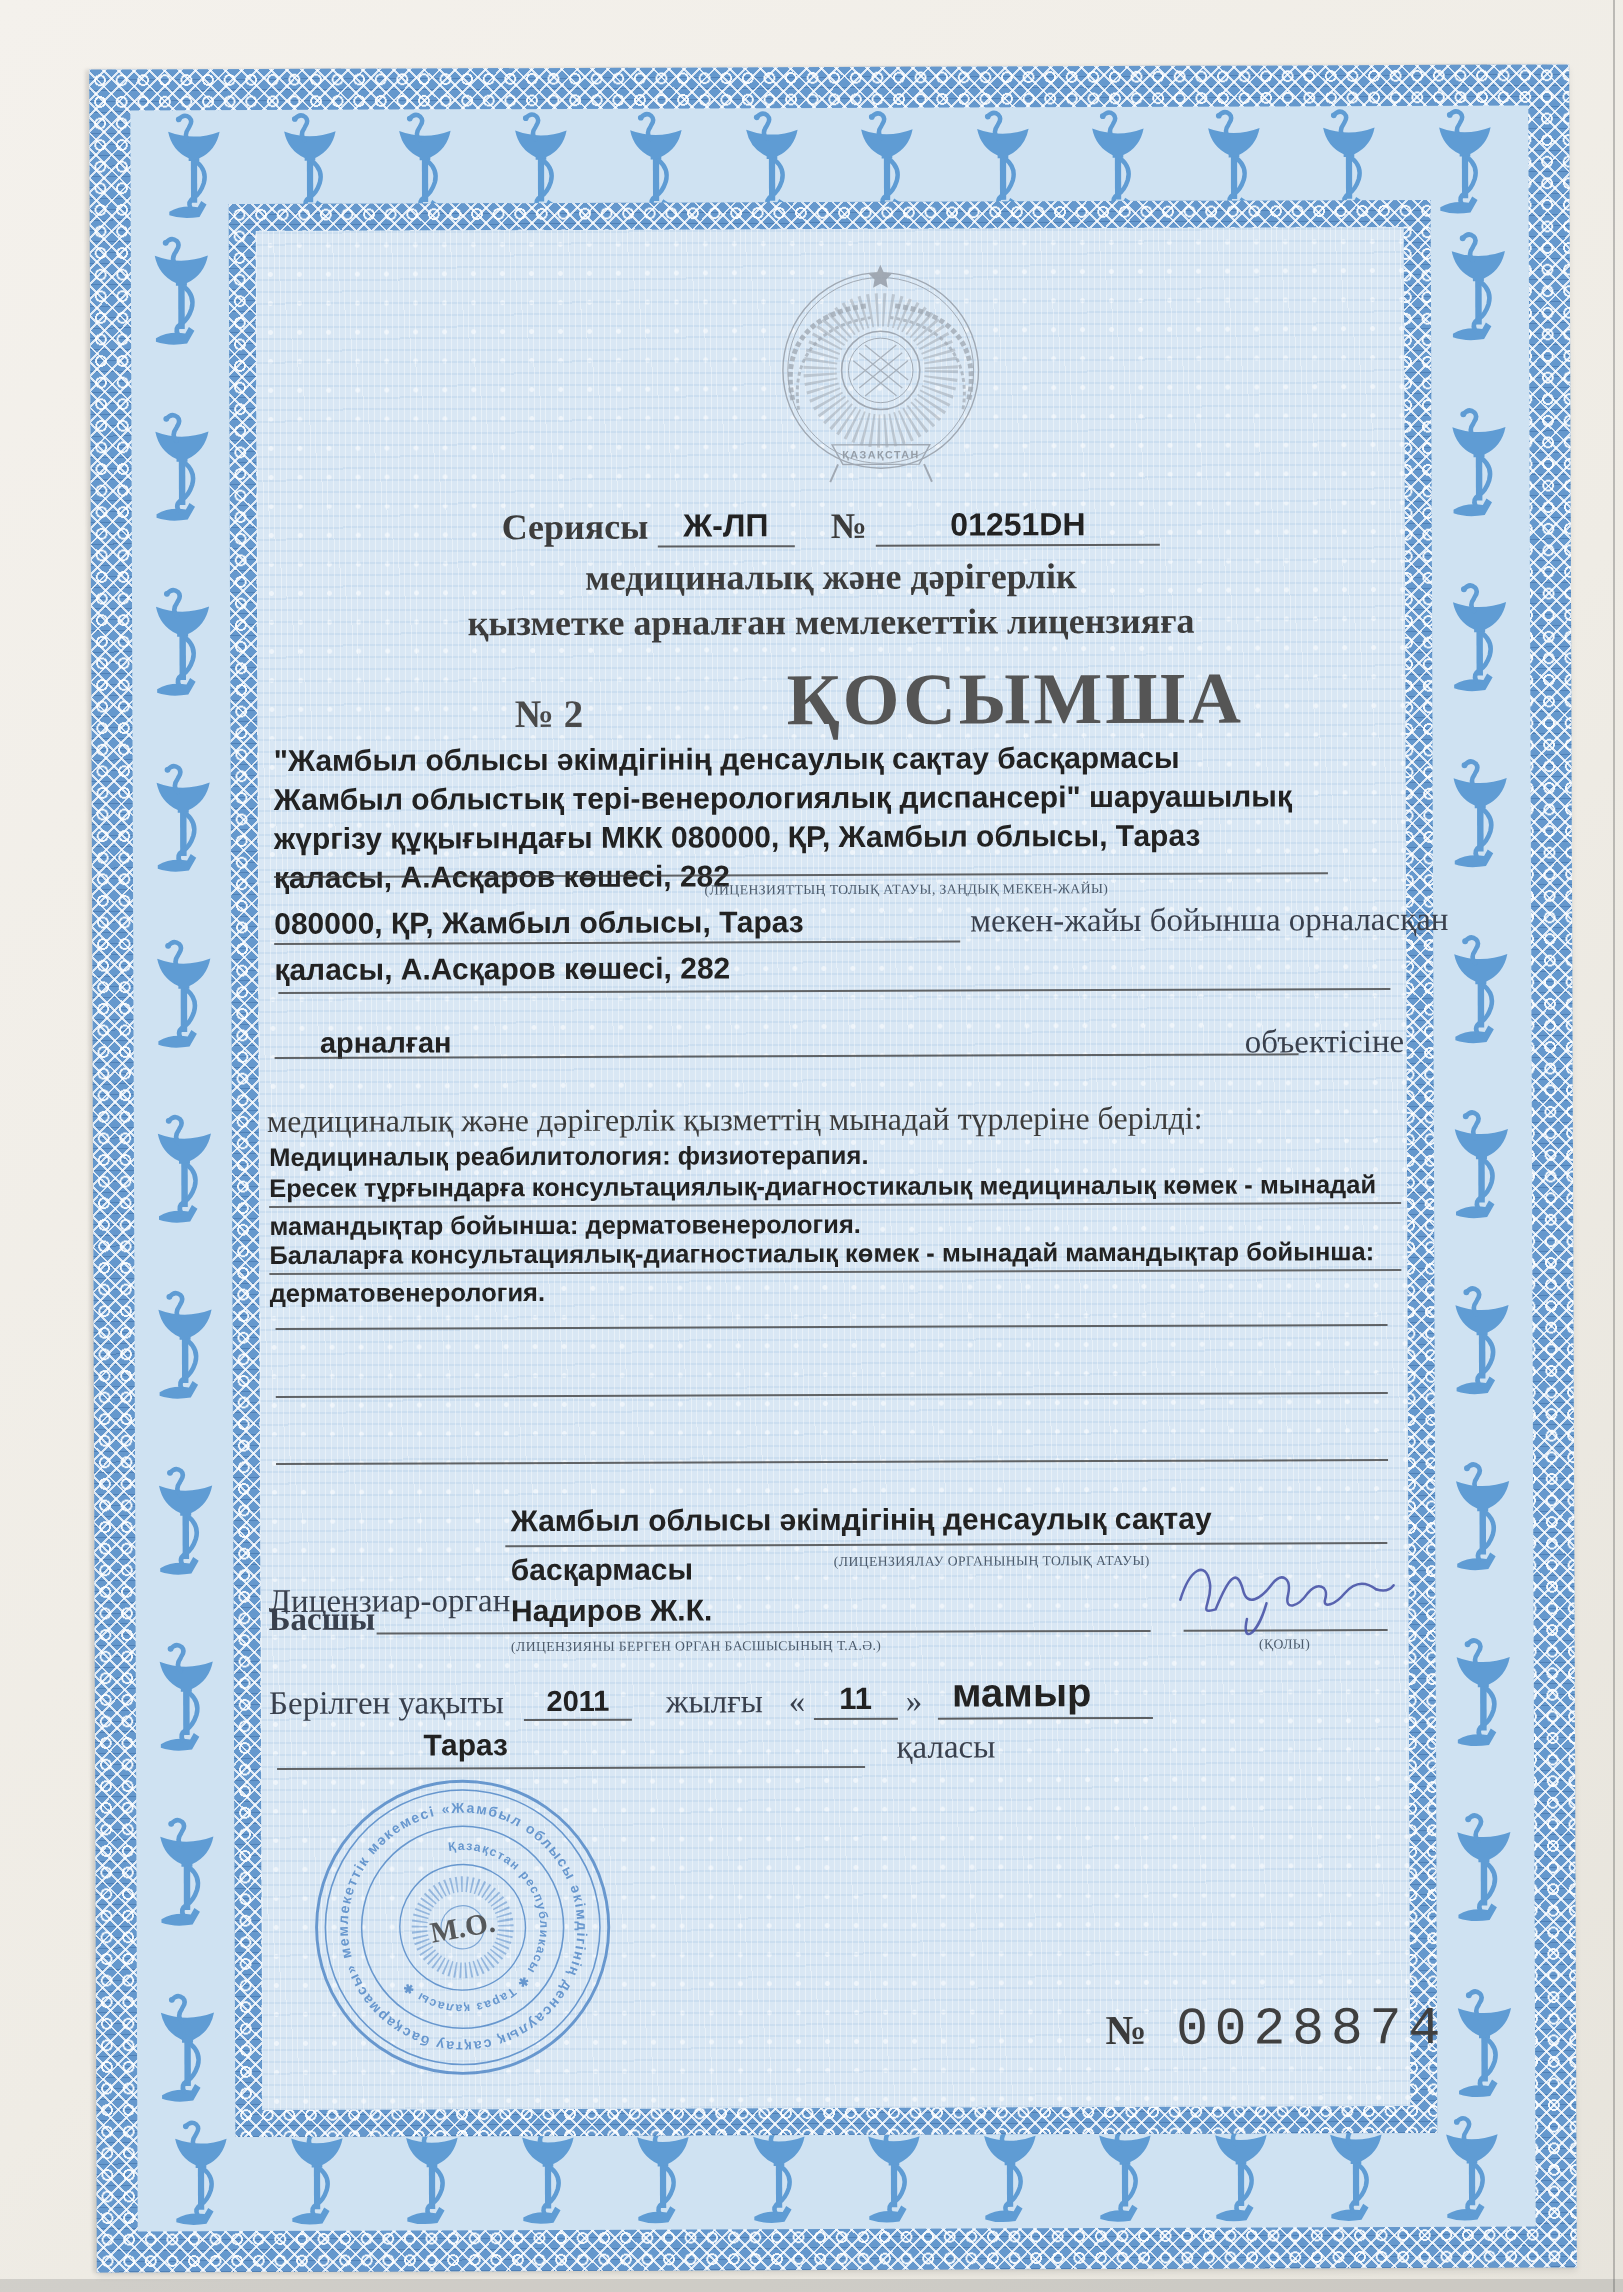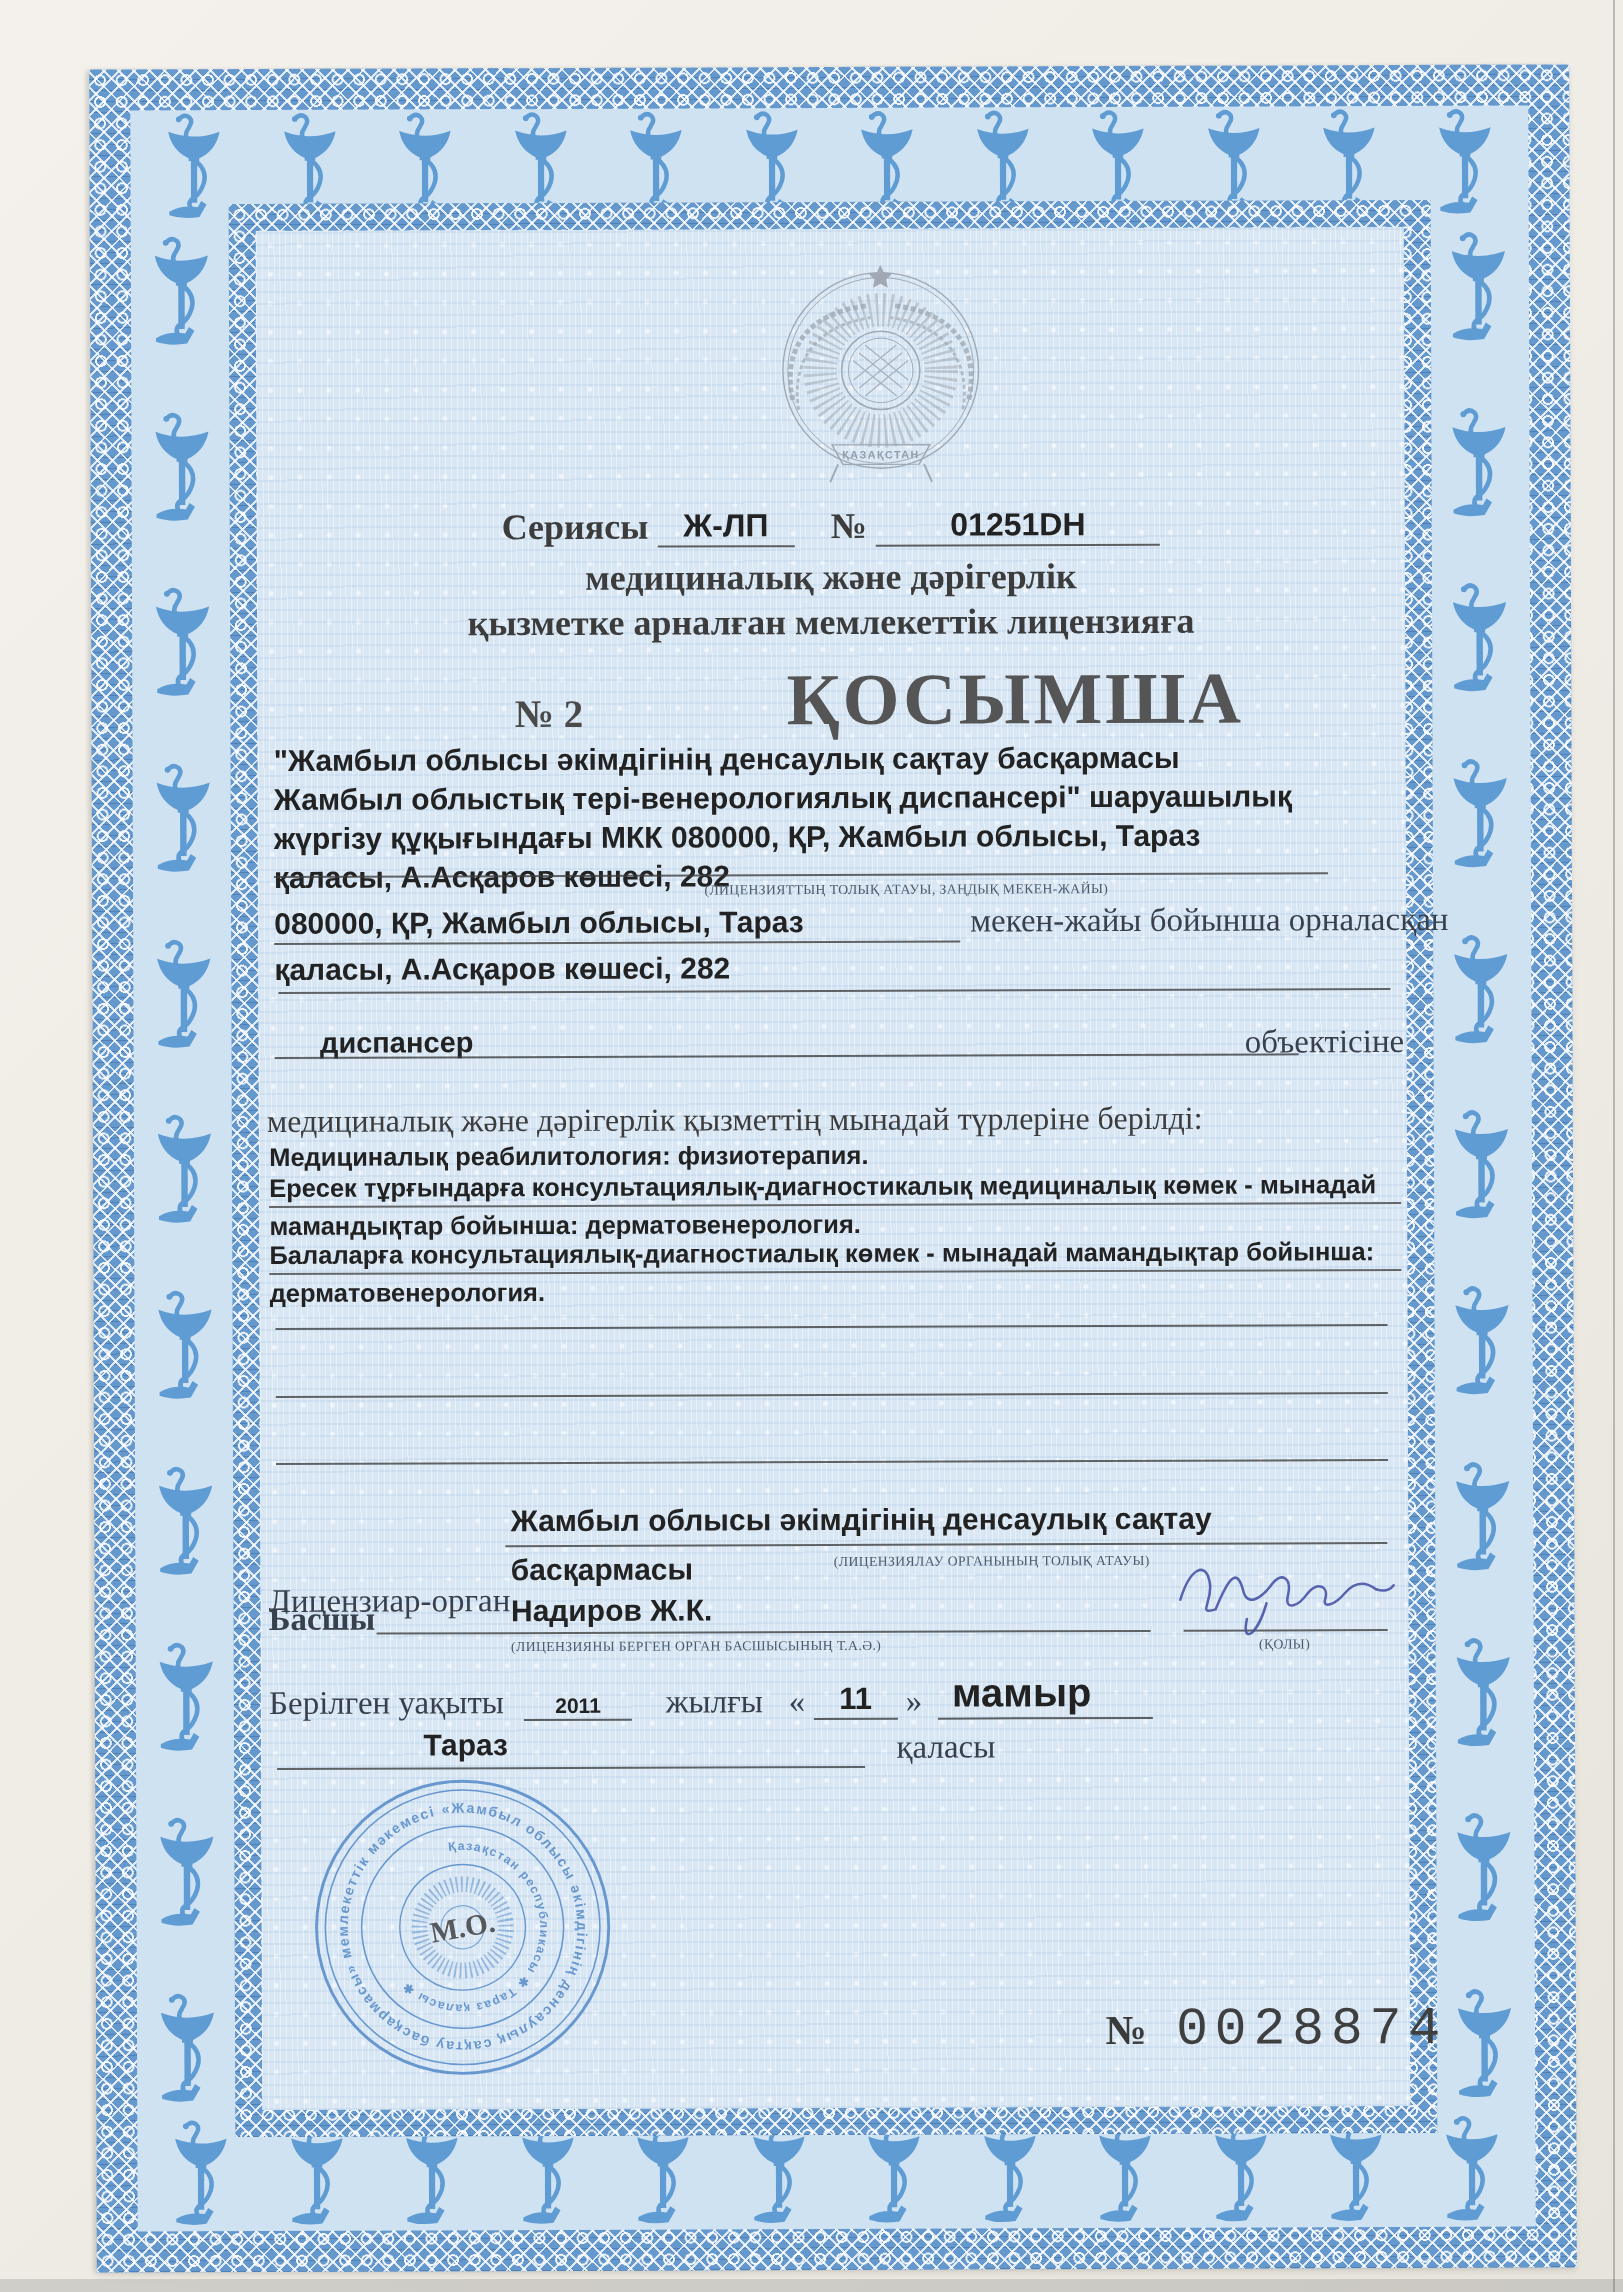--- a/index.html
+++ b/index.html
@@ -760,21 +760,21 @@
             <div class="rule" style="left:15.7px;top:645px;width:1054px;"></div>
             <div class="abs caption" style="left:446px;top:653px;">(ЛИЦЕНЗИЯТТЫҢ ТОЛЫҚ АТАУЫ, ЗАҢДЫҚ МЕКЕН-ЖАЙЫ)</div>
 
             <div class="abs" style="left:15.7px;top:674px;">
               <span class="filled" style="font-size:30px;display:inline-block;min-width:686px;border-bottom:2px solid rgba(60,60,60,.78);padding-bottom:2px;">080000, ҚР,  Жамбыл облысы, Тараз</span>
               <span class="printed" style="font-size:33px;font-weight:normal;color:#39404d;margin-left:5.9px;">мекен-жайы бойынша орналасқан</span>
             </div>
             <div class="abs filled para-line" style="left:15.7px;top:719px;">қаласы, А.Асқаров көшесі,  282</div>
             <div class="rule" style="left:19.6px;top:761px;width:1112px;"></div>
 
-            <div class="abs filled" style="left:61px;top:796px;font-size:29px;">диспансер</div>
+            <div class="abs filled" style="left:61px;top:796px;font-size:29px;">арналған</div>
             <div class="rule" style="left:15.7px;top:826px;width:1024px;"></div>
             <div class="abs serif34" style="right:2px;top:796px;font-weight:normal;color:#39404d;margin-left:15px;">объектісіне</div>
 
             <div class="abs" style="left:7.8px;top:872px;font-size:32px;color:#3c3c3c;">медициналық және дәрігерлік қызметтің мынадай түрлеріне берілді:</div>
 
             <div class="abs filled svc" style="top:912px;">Медициналық реабилитология:  физиотерапия.</div>
             <div class="abs filled svc svc-u" style="top:943px;">Ересек тұрғындарға консультациялық-диагностикалық медициналық көмек - мынадай</div>
             <div class="abs filled svc" style="top:981px;">мамандықтар бойынша:  дерматовенерология.</div>
             <div class="abs filled svc svc-u" style="top:1010px;">Балаларға консультациялық-диагностиалық көмек - мынадай мамандықтар бойынша:</div>
             <div class="abs filled svc" style="top:1048px;">дерматовенерология.</div>
@@ -798,21 +798,21 @@
             <svg class="sig-svg" style="left:912px;top:1311px;" width="230" height="113" viewBox="0 0 235 115">
               <g fill="none" stroke="#4a55a8" stroke-width="2.6" stroke-linecap="round" opacity=".9">
                 <path d="M8,62 C18,30 34,22 38,44 C42,64 24,78 44,72 C58,38 66,30 72,52 C76,70 90,62 102,46 C112,34 122,40 118,58 C114,74 128,70 138,56 C148,44 160,48 156,62 C153,72 166,68 176,56 C188,42 200,46 208,52"></path>
                 <path d="M96,66 C86,100 70,108 76,82"></path>
                 <path d="M208,52 Q220,56 226,48"></path>
               </g>
             </svg>
 
             <div class="abs" style="left:7.8px;top:1439px;font-size:33px;color:#39404d;">
               <span>Берілген уақыты</span>
-              <span class="fld filled" style="min-width:108px;font-size:21px;margin-left:11.8px;">2011</span>
+              <span class="fld filled" style="min-width:108px;font-size:29px;margin-left:11.8px;">2011</span>
               <span style="margin-left:25.5px;">жылғы</span>
               <span style="margin-left:17.6px;">«</span>
               <span class="fld filled" style="min-width:84px;font-size:31px;">11</span>
               <span>»</span>
               <span class="fld filled" style="min-width:201px;font-size:40px;margin-left:7.8px;text-align:left;padding-left:13.7px;">мамыр</span>
             </div>
 
             <div class="abs filled" style="left:162px;top:1498px;font-size:30px;">Тараз</div>
             <div class="rule" style="left:15.7px;top:1537px;width:588px;"></div>
             <div class="abs serif34" style="left:635px;top:1500px;font-weight:normal;color:#39404d;">қаласы</div>

